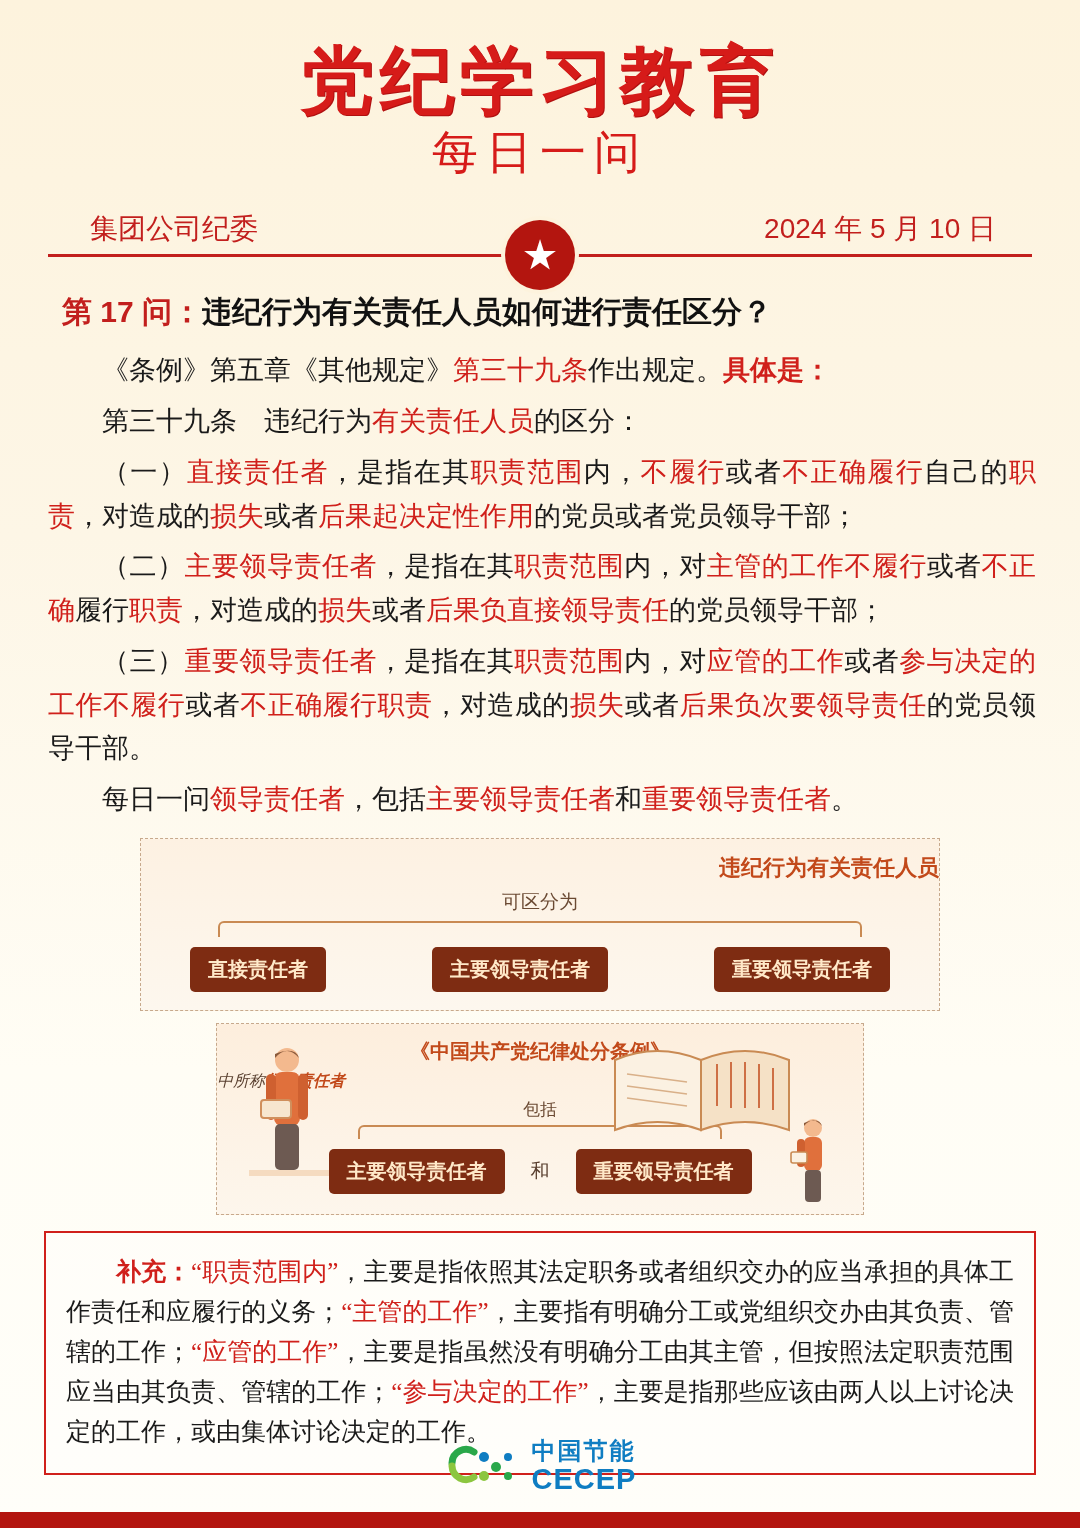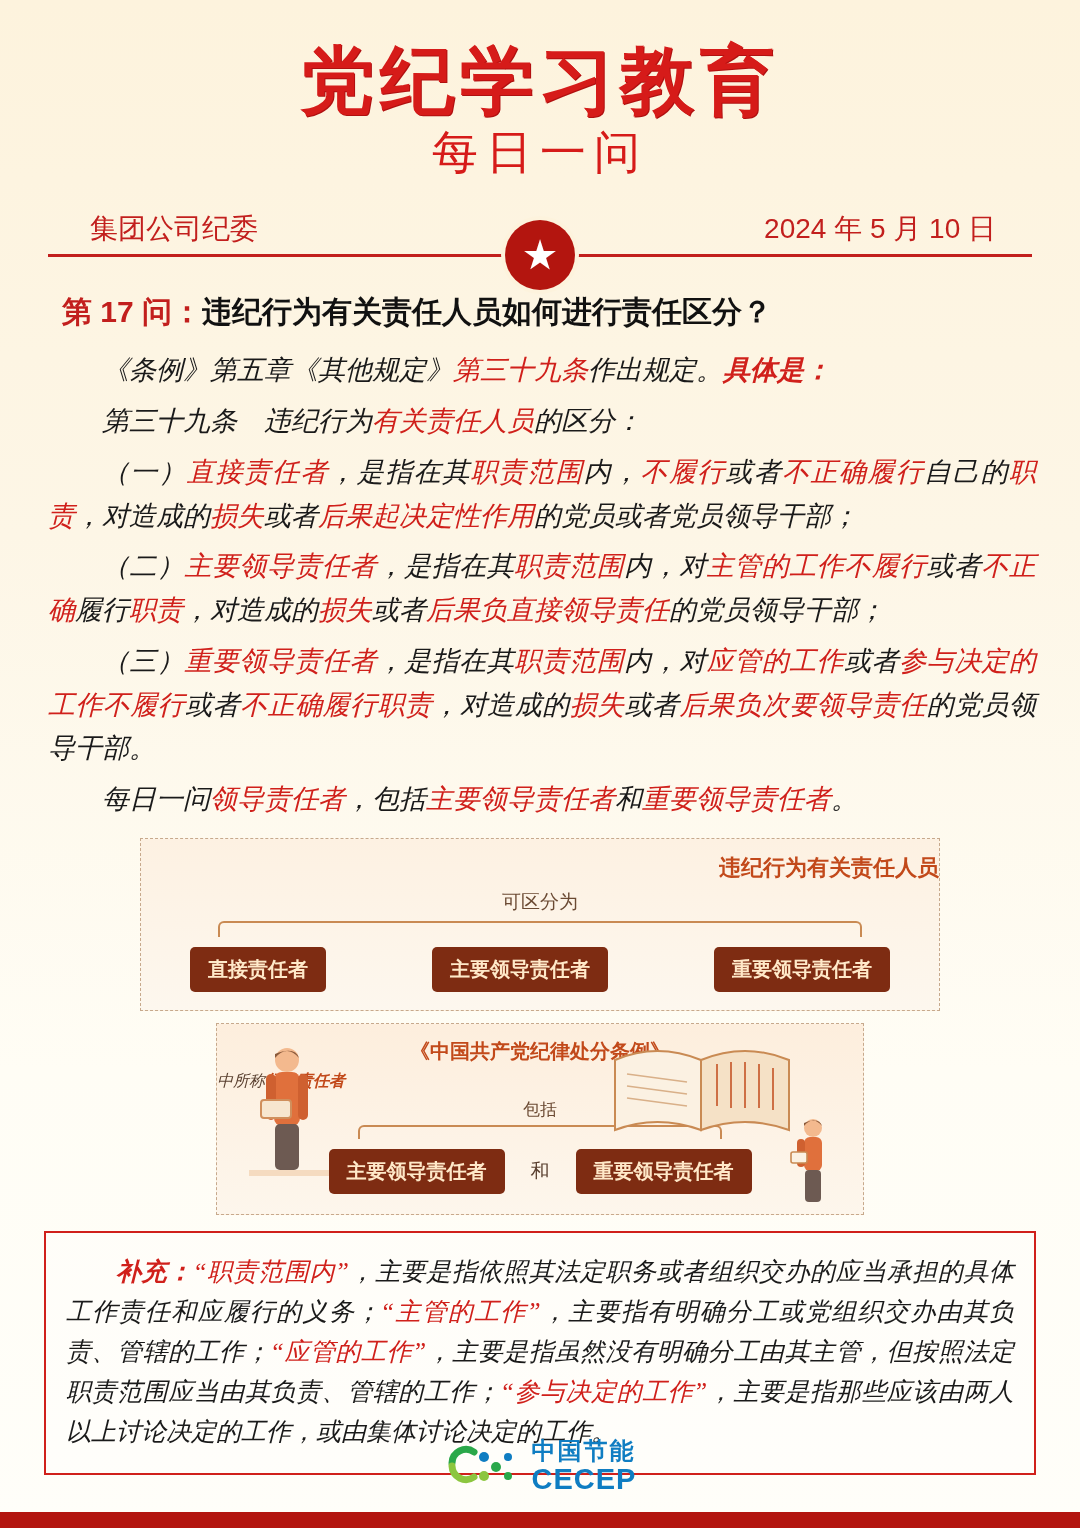--- a/index.html
+++ b/index.html
@@ -102,21 +102,21 @@
 
   
   .body-text {
     margin: 14px 44px 0 48px;
     font-size: 27px;
     line-height: 1.62;
     color: #1a1a1a;
     text-align: justify;
   }
   .body-text p { margin: 7px 0; }
-  .indent { text-indent: 2em; font-style: italic; }
+  .indent { text-indent: 2em; }
   .red { color: #d0201b; }
   .redb { color: #d0201b; font-weight: bold; }
   .blk { color: #1a1a1a; }
 
   
   .diagram {
     margin: 16px auto 0 auto;
     width: 800px;
     border: 1.5px dashed #c7a98c;
     background: linear-gradient(180deg, #fdf1e2 0%, #fdf7ee 100%);

